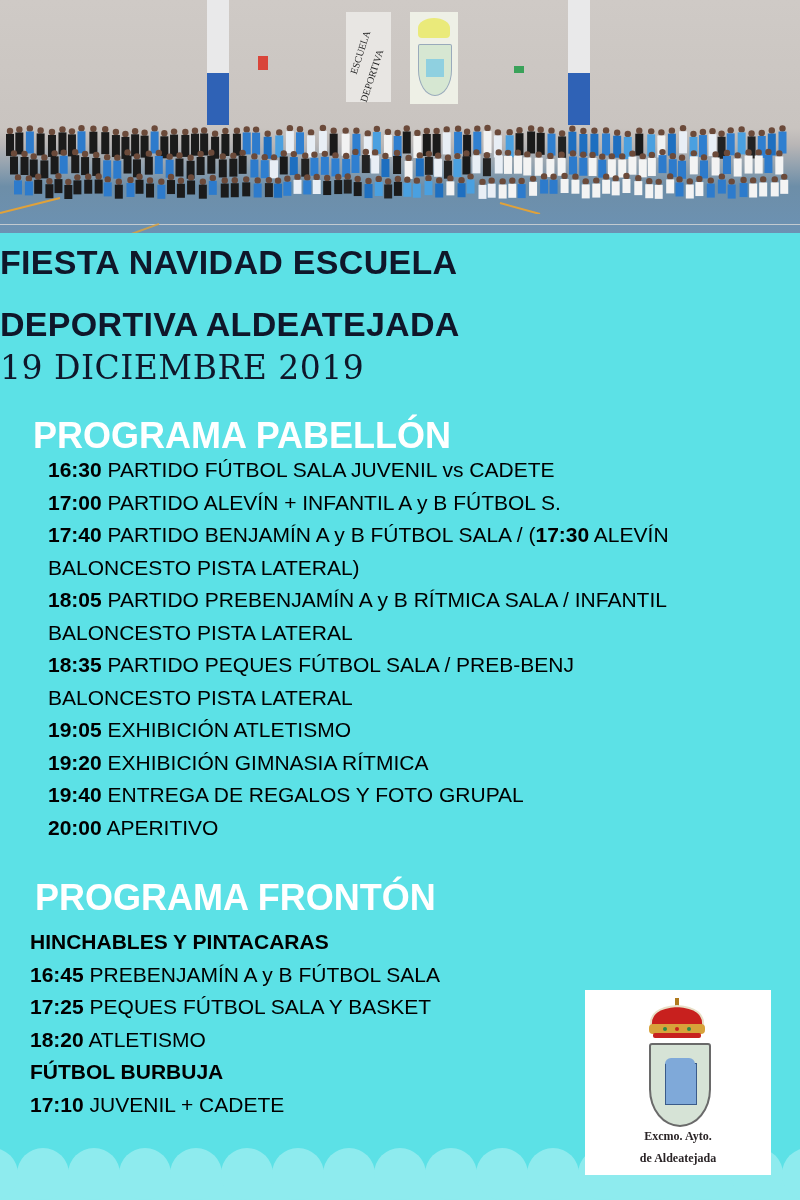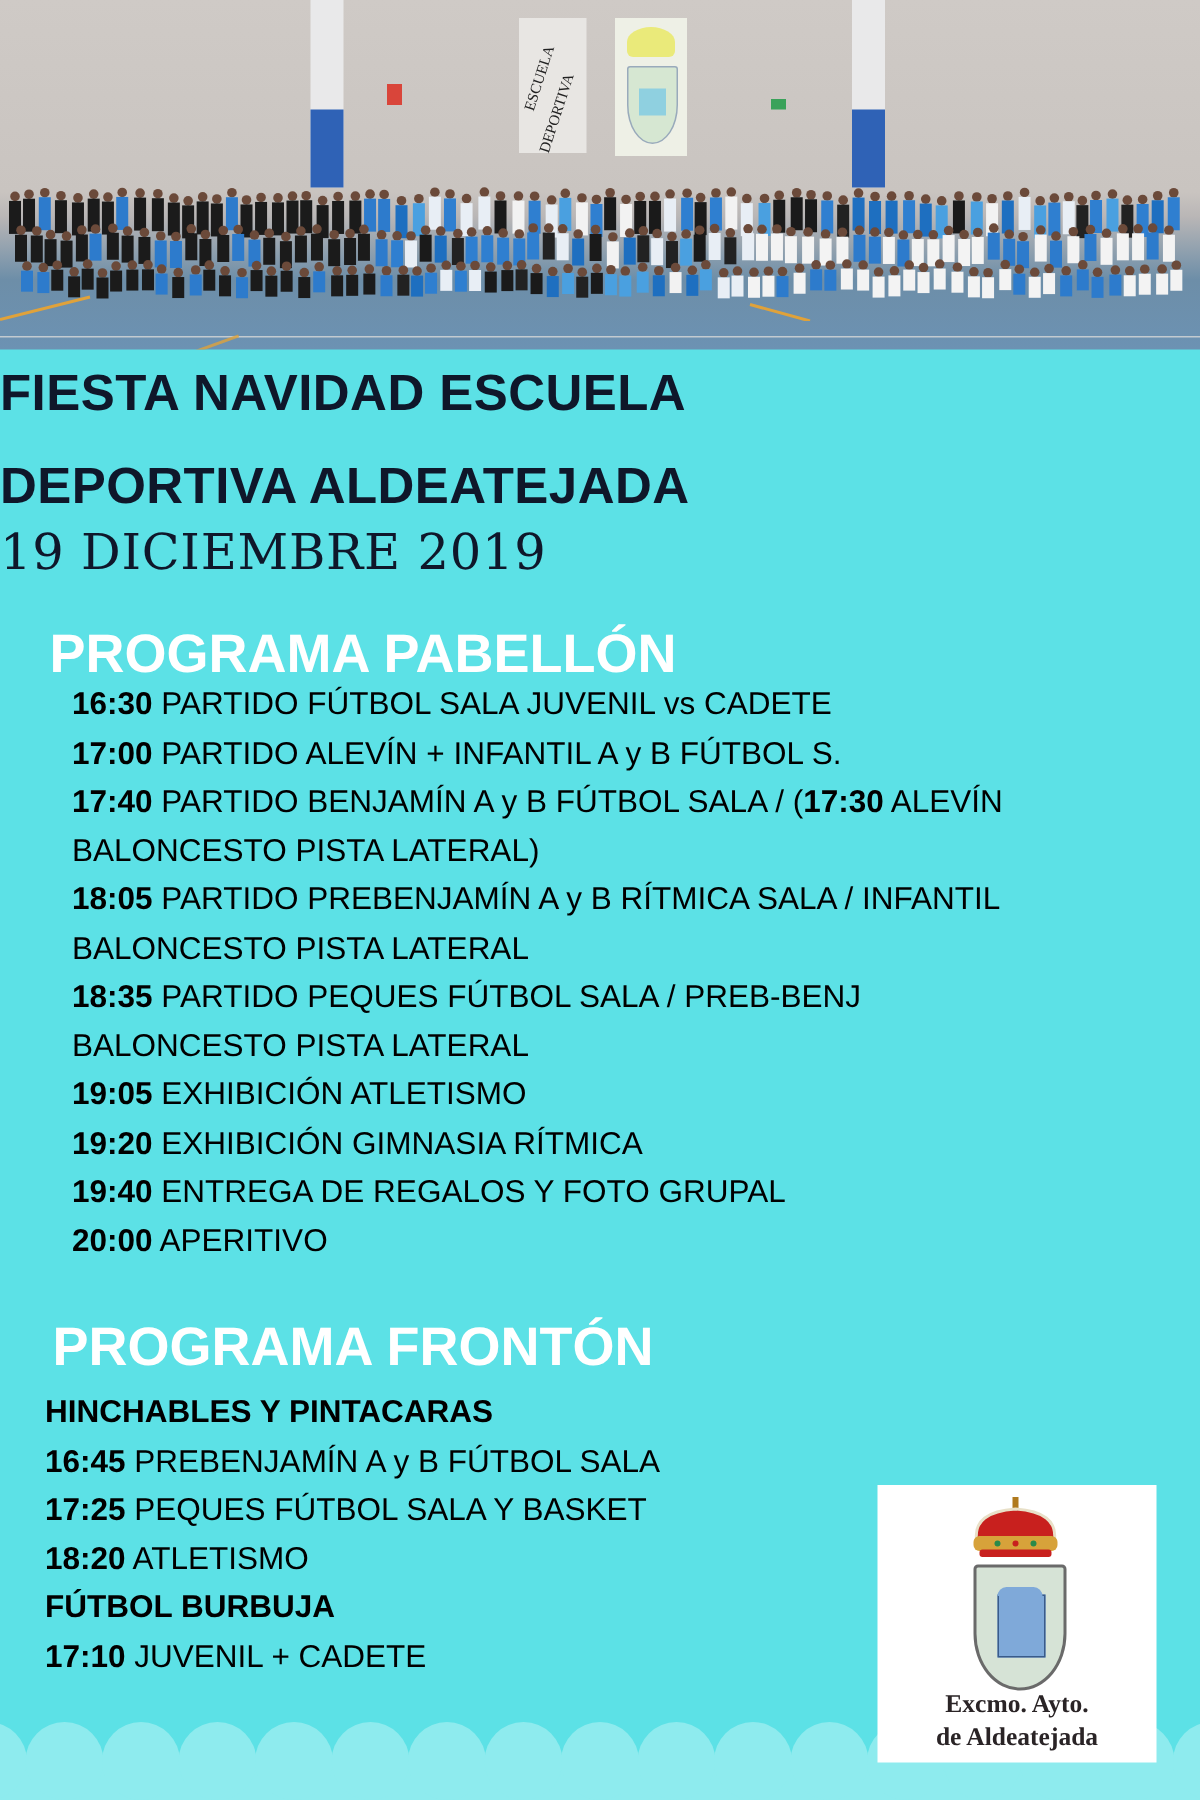--- a/index.html
+++ b/index.html
@@ -27,21 +27,21 @@
   .prog div { white-space:nowrap; }
   .prog b { font-weight:bold; }
   .waves { position:absolute; left:0; top:1148px; width:800px; height:52px; overflow:hidden; }
   .wave-fill { position:absolute; left:0; top:22px; width:800px; height:40px; background:#8eebee; }
   .scallop { position:absolute; top:0; width:52px; height:52px; border-radius:50%; background:#8eebee; }
   .logo-box { position:absolute; left:585px; top:990px; width:186px; height:185px; background:#fff; }
   .crown { position:absolute; left:60px; top:8px; width:64px; height:42px; }
   .shield { position:absolute; left:64px; top:53px; width:58px; height:80px; background:#d6e3d6; border:2px solid #6a6a6a; border-radius:3px 3px 50% 50% / 3px 3px 45% 45%; }
   .tent { position:absolute; left:14px; top:18px; width:30px; height:40px; background:#7fa9d9; border:1px solid #3a5b8a; }
   .tent:before { content:""; position:absolute; left:-1px; top:-6px; width:30px; height:6px; background:#7fa9d9; border-radius:6px 6px 0 0; }
-  .logo-text { position:absolute; left:0; bottom:6px; width:186px; text-align:center; font-family:"Liberation Serif", serif; font-weight:bold; font-size:17px; line-height:22px; color:#2a2426; }
+  .logo-text { position:absolute; left:0; bottom:6px; width:186px; text-align:center; font-family:"Liberation Serif", serif; font-weight:bold; font-size:12px; line-height:22px; color:#2a2426; }
 </style>
 </head>
 <body>
 
 <div class="photo">
   <div class="pillar" style="left:207px">
       <div class="blue"></div>
     </div>
   <div class="pillar" style="left:568px">
       <div class="blue"></div>

